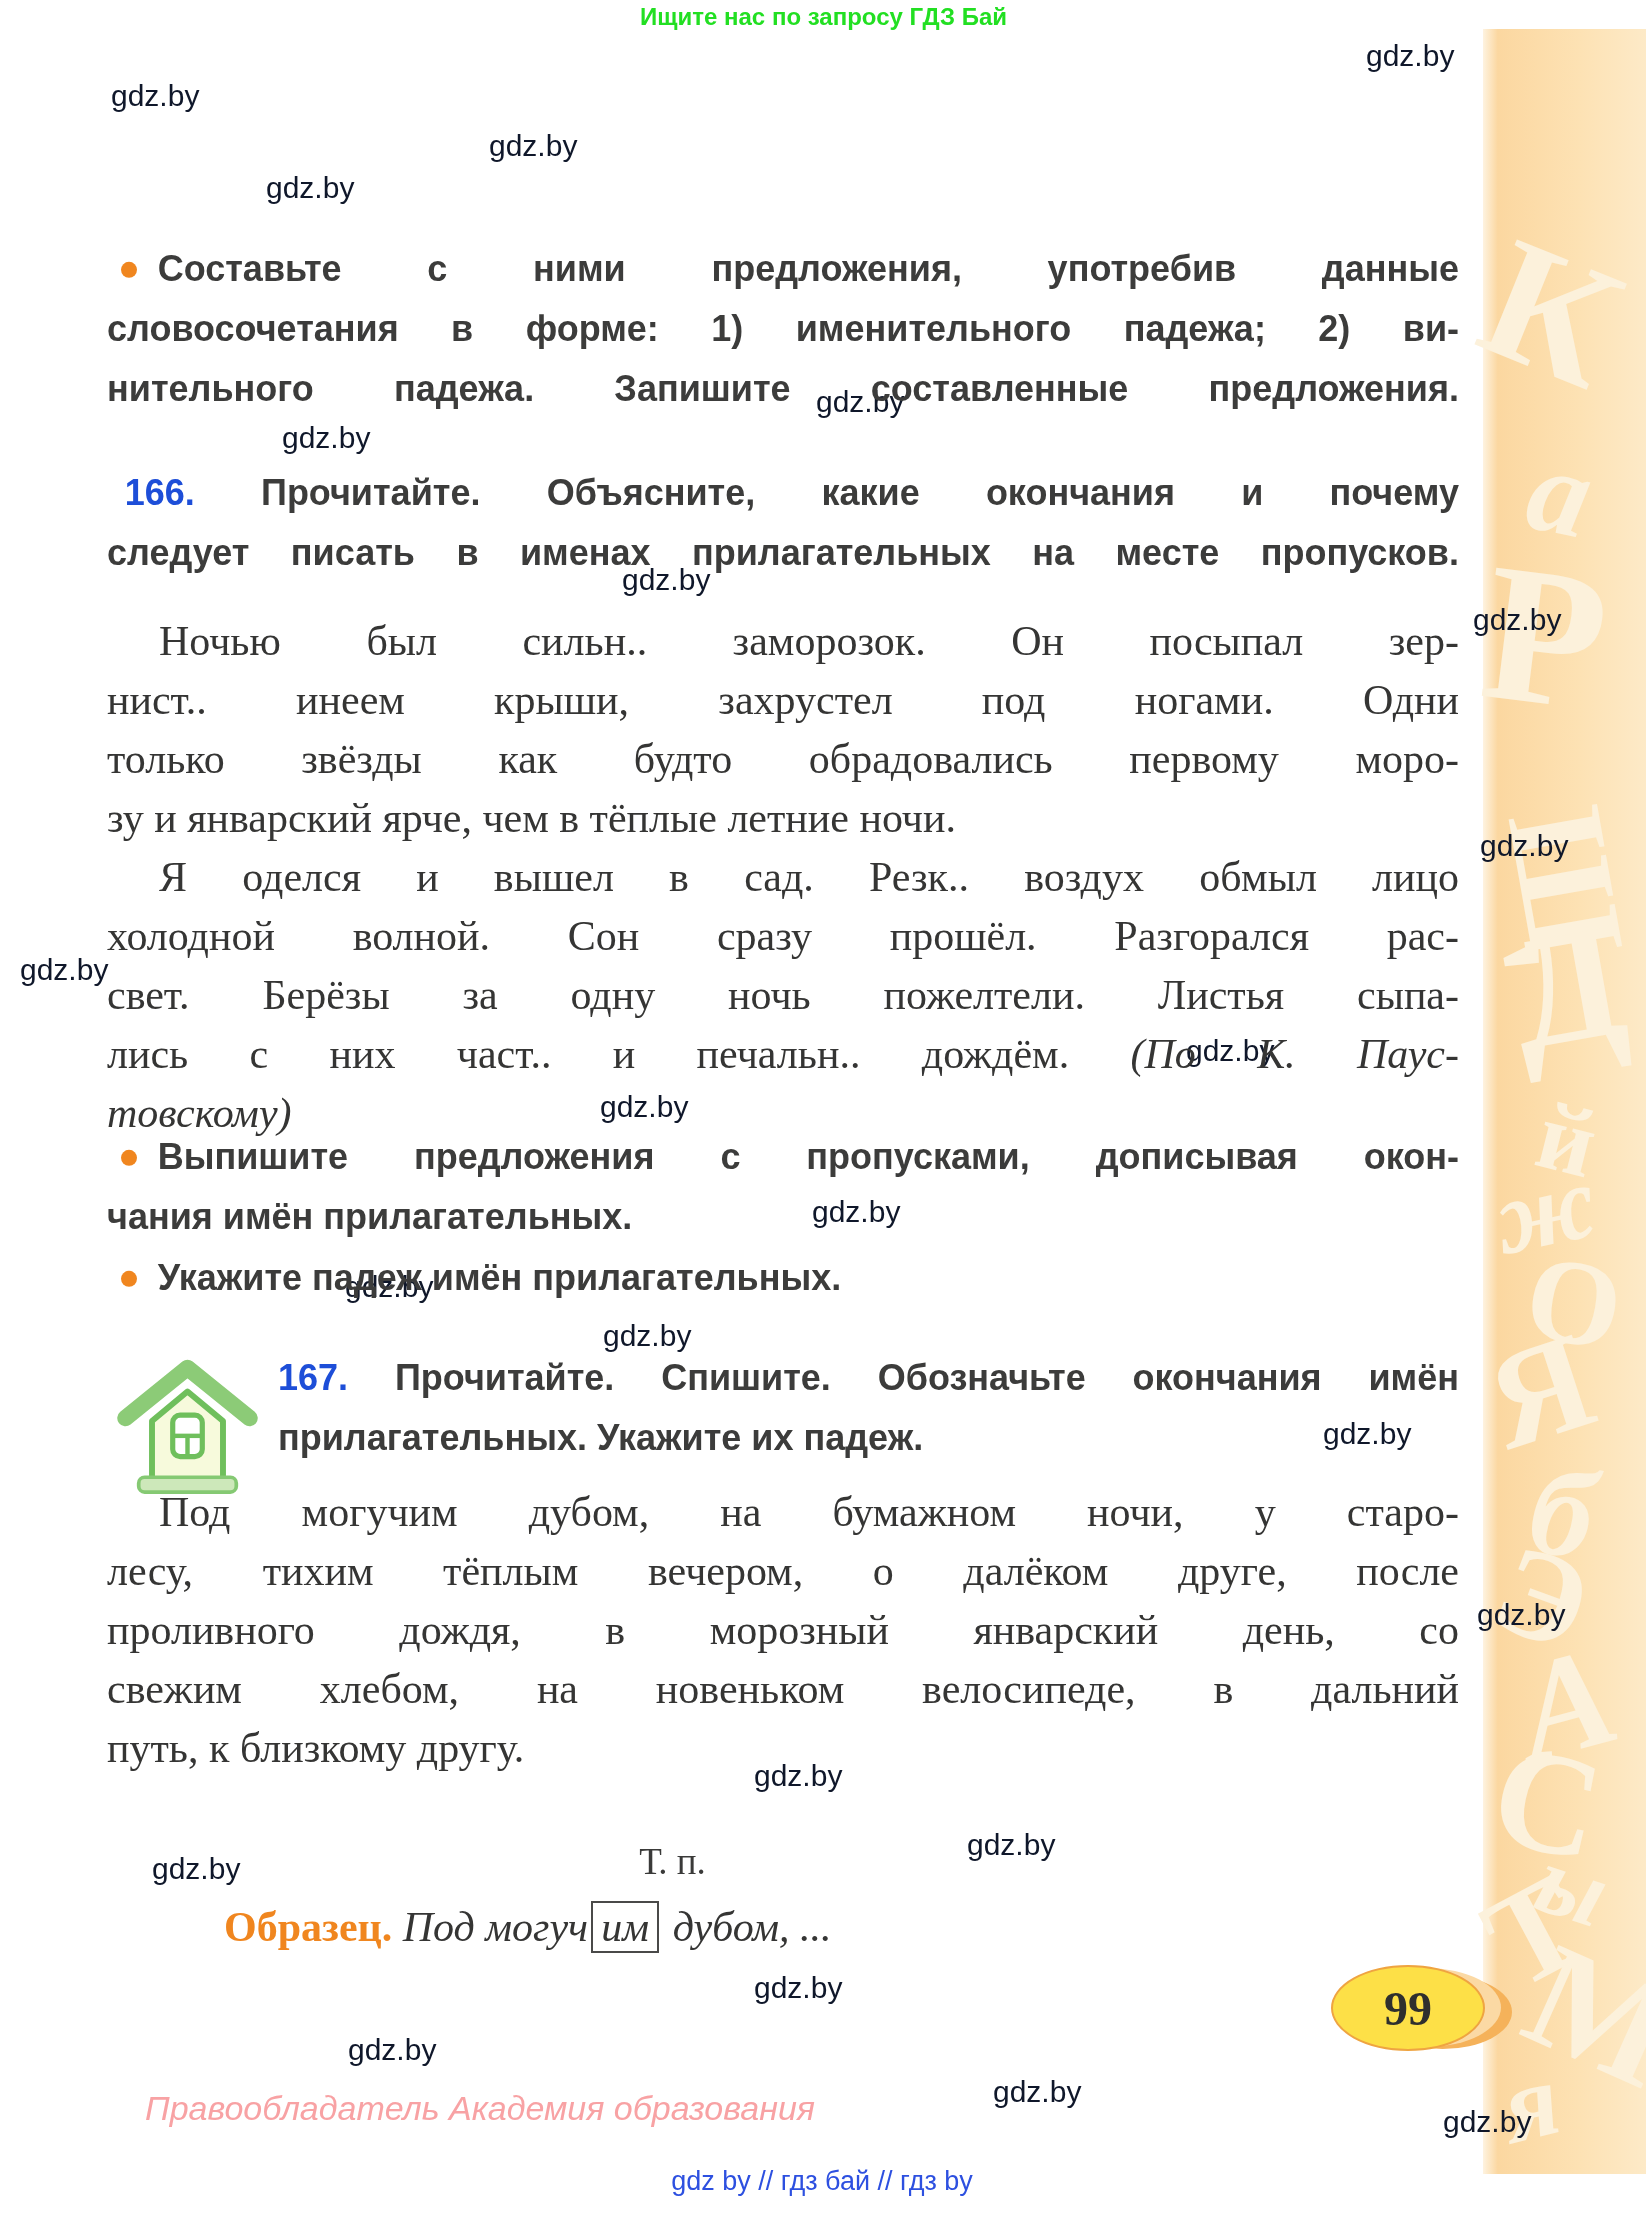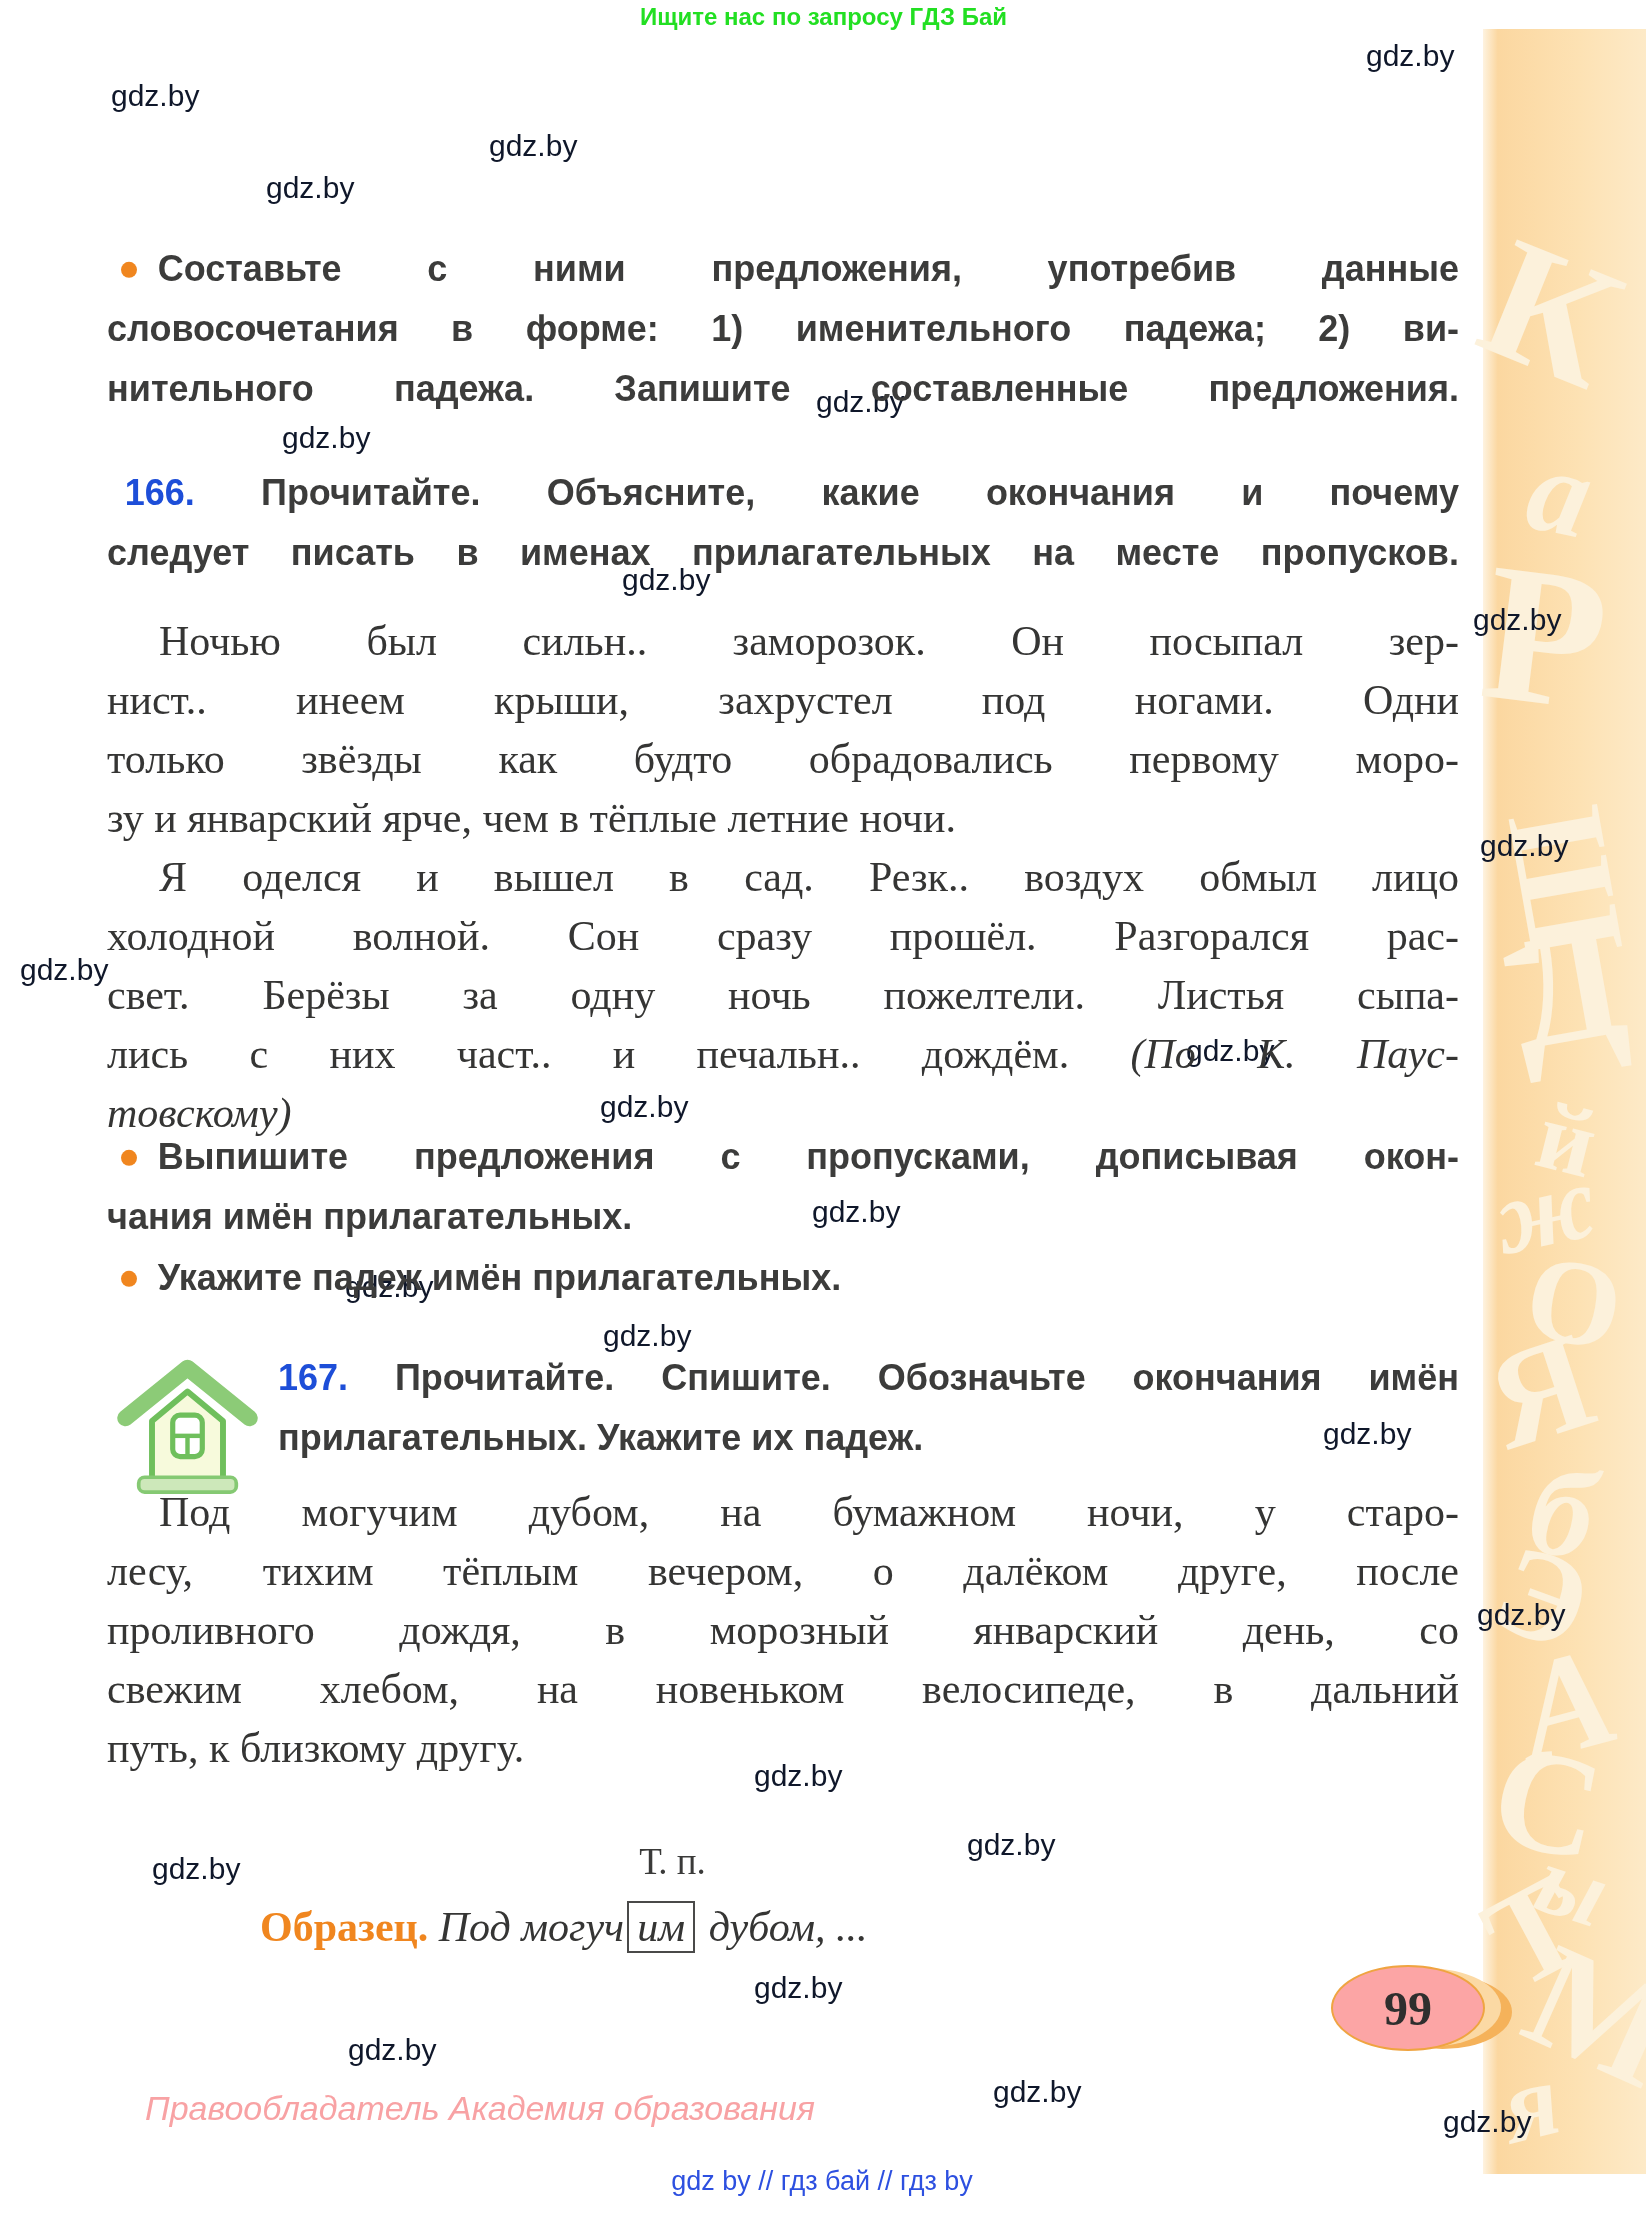--- a/index.html
+++ b/index.html
@@ -34,28 +34,28 @@
        background:#f0861f;margin-right:21px;transform:translateY(-3.2px);}
 
   
   .house{position:absolute;left:113px;top:1356px;width:149px;height:139px;}
 
   
   .case-label{position:absolute;left:584px;top:1840px;width:177px;text-align:center;
               font-family:"Liberation Serif",serif;font-size:37px;color:#3a3a39;}
   .sample{position:absolute;left:107px;top:1898px;width:1352px;
           font-family:"Liberation Serif",serif;font-size:42px;line-height:59px;color:#353534;padding-left:117px;box-sizing:border-box;}
-  .sample .lbl{color:#f0861f;font-weight:700;margin-left:36px;}
+  .sample .lbl{color:#f0861f;font-weight:700;}
   .boxed{display:inline-block;border:2.4px solid #4a4a49;padding:0 8px;margin:0 3.2px;line-height:48px;}
 
   
   .medal{position:absolute;left:1331px;top:1965px;width:185px;height:89px;}
   .m-b2{position:absolute;left:42px;top:9.7px;width:139px;height:74px;border-radius:50%;background:#f5b25a;}
   .m-b1{position:absolute;left:21px;top:3.2px;width:149px;height:79px;border-radius:50%;background:#fbd9a4;}
-  .m-f{position:absolute;left:0;top:0;width:150px;height:82px;border-radius:50%;background:#fca5a5;
+  .m-f{position:absolute;left:0;top:0;width:150px;height:82px;border-radius:50%;background:#fde047;
        border:2.4px solid #efa441;display:flex;align-items:center;justify-content:center;
        font-family:"Liberation Serif",serif;font-weight:700;font-size:48px;color:#2f2f2e;}
 
   .copyright{position:absolute;left:145px;top:2089px;width:1354px;text-align:left;
              font-style:italic;font-weight:500;font-size:34px;color:#f8a2a4;white-space:nowrap;}
   .links{position:absolute;left:419px;top:2166px;width:806px;text-align:center;
          font-size:27px;color:#2d50e0;white-space:nowrap;}
 </style>
 </head>
 <body>

